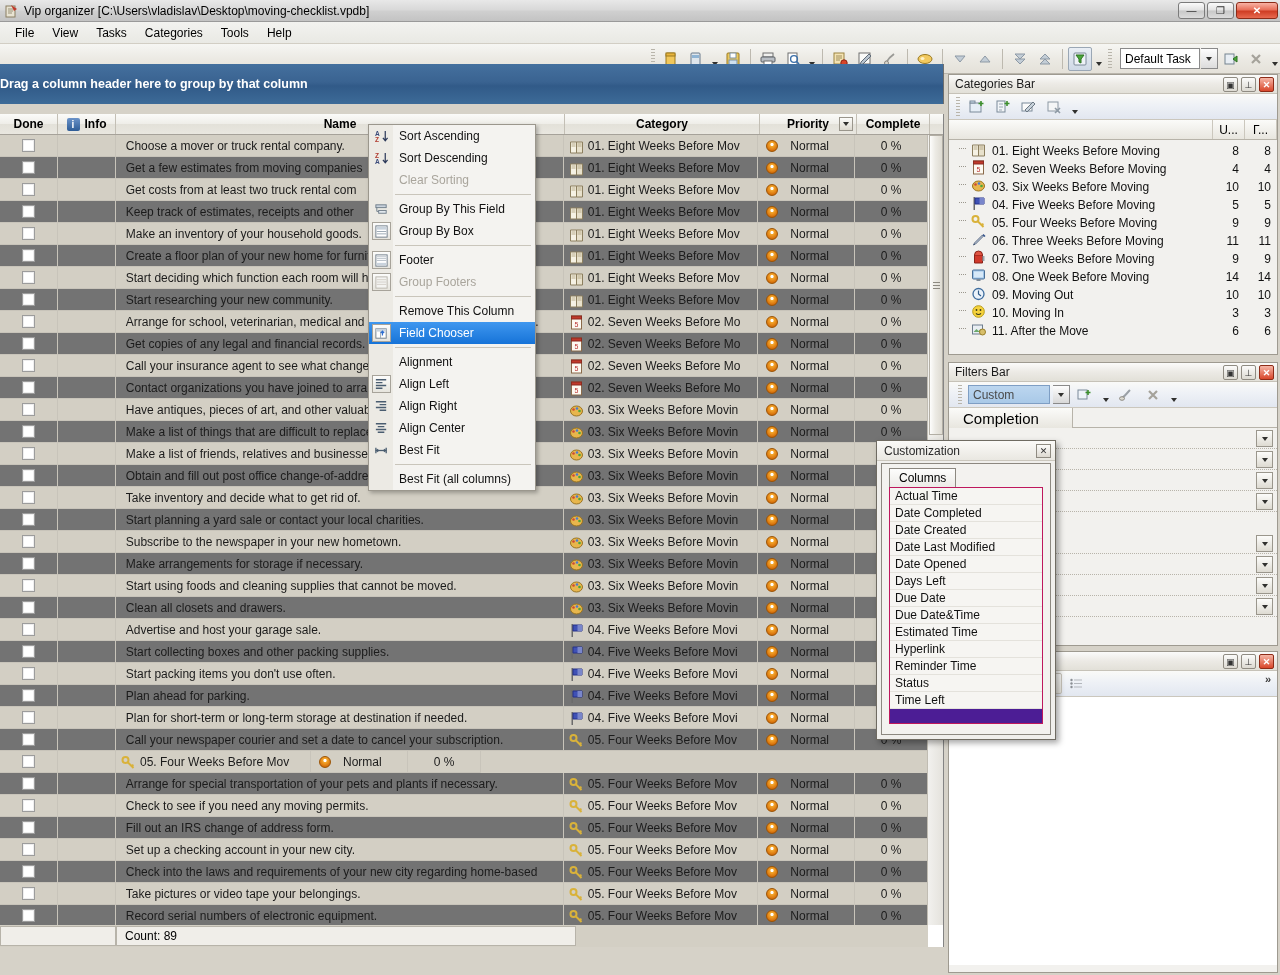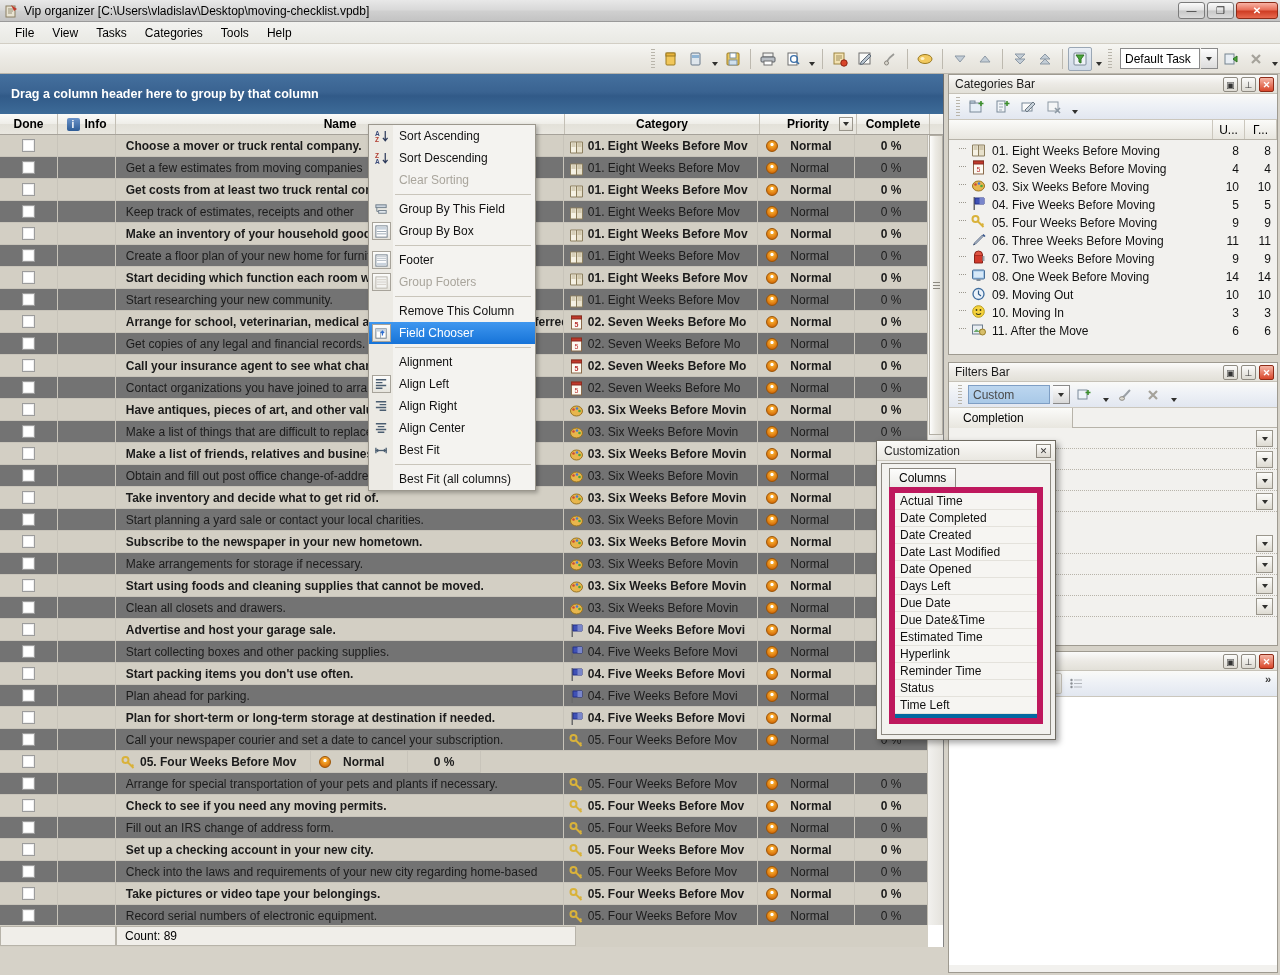--- a/index.html
+++ b/index.html
@@ -73,24 +73,24 @@
     padding-left: 4px; overflow: hidden; white-space: nowrap;
   }
   .combo-btn {
     width: 17px; height: 21px; border: 1px solid #8a8a8a; border-left: none;
     background: linear-gradient(180deg,#fdfdfd,#dcdcdc);
     display: flex; align-items: center; justify-content: center;
   }
 
   
   .grouppanel {
-    position: absolute; left: 0; top: 74px; width: 944px; height: 40px;
+    position: absolute; left: 0; top: 64px; width: 944px; height: 40px;
     background: linear-gradient(180deg,#44709e 0%,#3a6391 45%,#315a88 55%,#3d6b98 100%);
     color: #fff; font-weight: bold; font-size: 12.5px;
-    display: flex; align-items: center; padding-left: 11px;
+    display: flex; align-items: center; 
     border-right: 1px solid #6e6e6e;
   }
 
   
   .grid {
     position: absolute; left: 0; top: 114px; width: 944px; height: 833px;
     background: #fff; border-right: 1px solid #848484;
   }
   .ghead {
     display: flex; height: 21px;
@@ -115,21 +115,21 @@
     display: inline-block;
   }
   .hdr-filter {
     position: absolute; right: 3px; top: 3px; width: 14px; height: 14px;
     border: 1px solid #9a968c; background: linear-gradient(180deg,#fcfcfa,#ddd9cf);
     display: flex; align-items: center; justify-content: center;
   }
 
   .gbody { position: absolute; left: 0; top: 21px; width: 928px; height: 790px; overflow: hidden; }
   .grow { display: flex; height: 22px; font-size: 12px; color: #1b1b1b; }
-  .grow.alt { background: #d3cfc4; font-weight: bold; }
+  .grow.alt { background: #d3cfc4; }
   .grow.norm { background: #737373; }
   .cell { display: flex; align-items: center; border-right: 1px solid #c8c4ba;
           border-bottom: 1px solid #c8c4ba; overflow: hidden; white-space: nowrap; }
   .c-done { width: 58px; justify-content: center; }
   .c-info { width: 58px; }
   .c-name { width: 449px; padding-left: 10px; }
   .c-cat  { width: 195px; padding-left: 5px; gap: 4px; }
   .c-pri  { width: 97px; padding-left: 8px; gap: 12px; }
   .c-comp { width: 73px; justify-content: center; }
   .chk {
@@ -224,21 +224,21 @@
     width: 82px; height: 19px; border: 1px solid #7e9ec4;
     background: linear-gradient(180deg,#bcd6ef,#a9c9e8); display: flex; align-items: center;
     padding-left: 4px; font-size: 12px; color: #4a4a4a;
   }
   .flt-cbtn { width: 17px; height: 19px; border: 1px solid #8a8a8a; border-left: none;
               background: linear-gradient(180deg,#fdfdfd,#d8d8d8); display:flex;align-items:center;justify-content:center; }
   .flt-grid { background: #f2f1ee; position: relative; }
   .flt-colhead { height: 20px; display: flex; border-bottom: 1px solid #b7b3a9; }
   .flt-colhead .fh {
     width: 124px; height: 20px; display: flex; align-items: center; padding-left: 14px;
-    background: linear-gradient(180deg,#fbfbf9,#e8e6df); border-right: 1px solid #b7b3a9; font-size: 12px;
+    background: linear-gradient(180deg,#fbfbf9,#e8e6df); border-right: 1px solid #b7b3a9; font-size: 15px;
   }
   .flt-row { height: 21px; position: relative; border-bottom: 1px dotted #b8b4aa; }
   .flt-row.blank { border-bottom: none; }
   .flt-dd {
     position: absolute; right: 4px; top: 2px; width: 17px; height: 17px;
     border: 1px solid #9a968c; background: linear-gradient(180deg,#fcfcfa,#dedbd2);
     display: flex; align-items: center; justify-content: center;
   }
 
   
@@ -294,21 +294,21 @@
   .cust-inner { position: absolute; left: 4px; top: 22px; right: 4px; bottom: 4px;
                 border: 1px solid #8c8880; background: #f3f2ef; }
   .cust-tabs { position: absolute; left: 7px; top: 4px; }
   .cust-tab {
     display: inline-block; height: 19px; line-height: 18px; padding: 0 9px;
     border: 1px solid #8c8880; border-bottom: none;
     background: linear-gradient(180deg,#fdfdfc,#ecebe7); font-size: 12px;
   }
   .cust-list {
     position: absolute; left: 7px; top: 23px; right: 7px; bottom: 10px;
-    border: 6px solid #be185d; background: #0369a1; overflow: hidden;
+    border: 1px solid #be185d; background: #4c1d95; overflow: hidden;
   }
   .cust-li { height: 17px; line-height: 17px; padding-left: 5px; font-size: 12px; color: #111;
              border-bottom: 1px solid #e4e2dc; background: #f6f5f2; }
 </style>
 </head>
 <body>
 
 <div id="app">
 
   <div class="titlebar">

